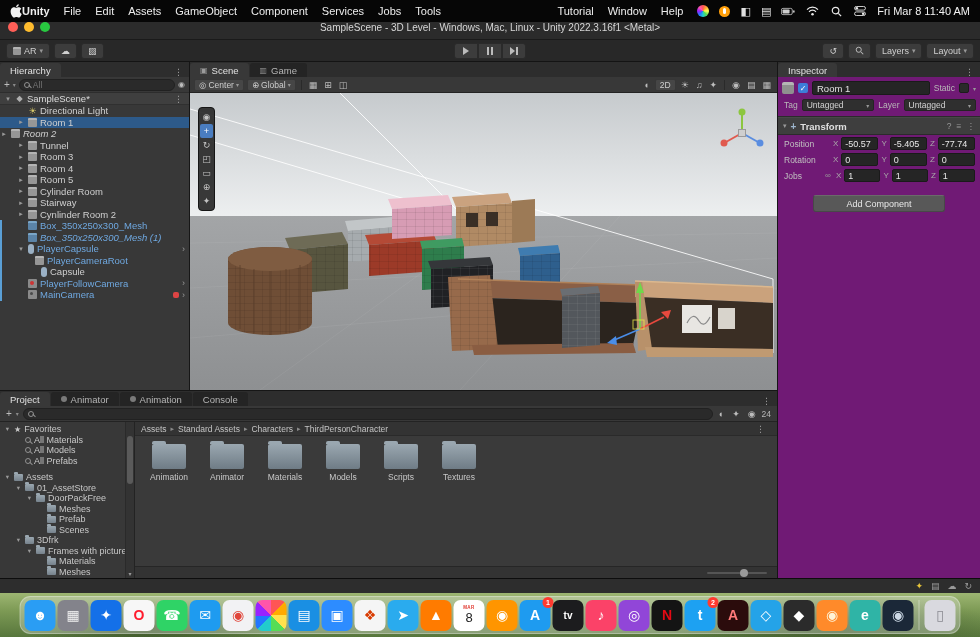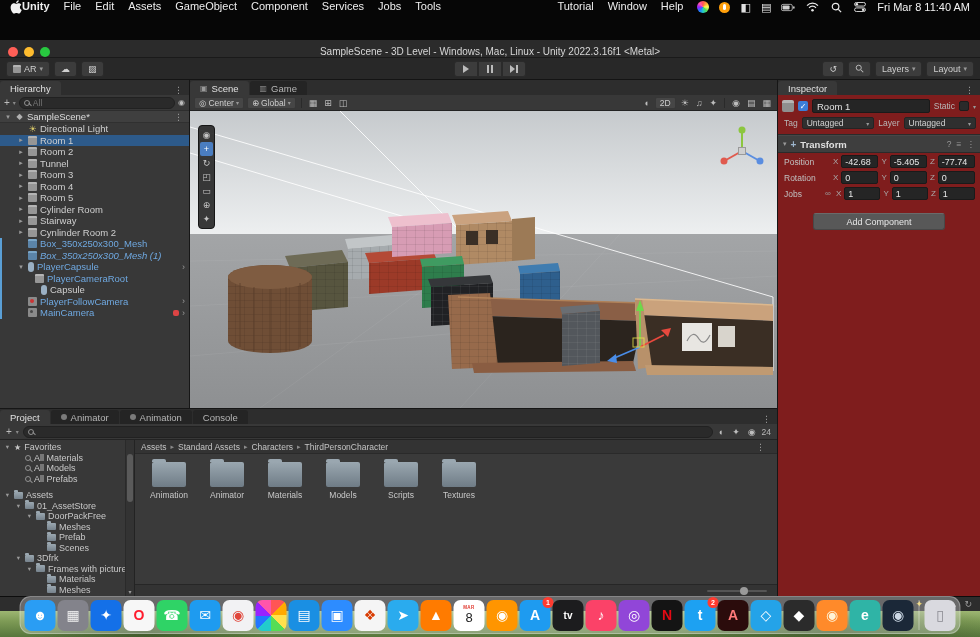--- a/index.html
+++ b/index.html
@@ -1,34 +1,34 @@
 <!DOCTYPE html>
 <html><head>
 <meta charset="utf-8">
 <style>
 *{box-sizing:border-box;margin:0;padding:0}
 html,body{width:980px;height:637px;overflow:hidden}
 body{font-family:"Liberation Sans","DejaVu Sans",sans-serif;background:#222;-webkit-font-smoothing:antialiased}
 .screen{position:relative;width:980px;height:637px;display:flex;flex-direction:column;background:#333}
 
 
-.menubar{height:40px;background:#060606;color:#ededed;display:flex;align-items:flex-start;font-size:11px;padding:0 10px;flex:0 0 auto}
+.menubar{height:22px;background:#060606;color:#ededed;display:flex;align-items:center;font-size:11px;padding:0 10px;flex:0 0 auto}
 .mb-item{margin-right:14px;cursor:default;white-space:nowrap}
 .mb-item.bold{font-weight:bold}
 .mb-gap{width:130px}
 .mb-right{margin-left:auto;display:flex;align-items:center;gap:10px}
 .mb-ic{display:inline-flex;align-items:center;justify-content:center;width:14px;height:14px}
 .siri-dot{width:12px;height:12px;border-radius:50%;background:conic-gradient(#f55,#fa3,#ff5,#5d5,#2cc,#27f,#92f,#f5a,#f55)}
 .mic-dot{width:11px;height:11px;border-radius:50%;background:#ff9f0a;display:flex;align-items:center;justify-content:center}
 .mic-dot i{display:block;width:3px;height:6px;background:#fff;border-radius:2px}
 .mb-glyph{color:#e0e0e0;font-size:11px}
 .mb-clock{white-space:nowrap;font-size:11px;color:#f2f2f2}
 
 
-.titlebar{height:18px;background:#2b2b2b;border-bottom:1px solid #1a1a1a;display:flex;align-items:flex-end;position:relative;flex:0 0 auto}
+.titlebar{height:18px;background:#2b2b2b;border-bottom:1px solid #1a1a1a;display:flex;align-items:flex-start;position:relative;flex:0 0 auto}
 .lights{display:flex;gap:6px;padding-left:8px}
 .light{width:10px;height:10px;border-radius:50%}
 .l-red{background:#ff5f57}.l-yel{background:#febc2e}.l-grn{background:#28c840}
 .tb-title{position:absolute;left:0;right:0;text-align:center;font-size:10px;color:#d6d6d6;pointer-events:none}
 
 
 .toolbar{height:22px;background:#282828;border-bottom:1px solid #141414;display:flex;align-items:center;padding:0 6px;position:relative;flex:0 0 auto}
 .tbtn{height:16px;background:#3c3c3c;border:1px solid #2a2a2a;border-radius:3px;color:#cfcfcf;font-size:9px;display:inline-flex;align-items:center;gap:3px;padding:0 6px;margin-right:4px;cursor:default}
 .tbtn .dv{color:#999;font-size:7px}
 .play-group{position:absolute;left:50%;transform:translateX(-50%);display:flex}
@@ -90,21 +90,21 @@
 .sbtn{height:12px;background:#464646;border:1px solid #373737;border-radius:2px;color:#cfcfcf;font-size:8.5px;display:inline-flex;align-items:center;gap:2px;padding:0 4px;cursor:default}
 .sico{color:#bdbdbd;font-size:9px;padding:0 2px;cursor:default}
 .ssep{width:1px;height:10px;background:#2a2a2a;margin:0 2px}
 .viewport{flex:1;position:relative;overflow:hidden;background:#98999b}
 .viewport svg{position:absolute;inset:0;width:100%;height:100%}
 .palette{position:absolute;left:8px;top:14px;width:17px;background:#2b2b2bee;border:1px solid #161616;border-radius:4px;display:flex;flex-direction:column;padding:2px 0;z-index:5}
 .pal-tool{height:14px;display:flex;align-items:center;justify-content:center;color:#c4c4c4;font-size:9px;cursor:default;border-radius:2px;margin:0 1px}
 .pal-tool.sel{background:#4a7dc0;color:#fff}
 
 
-.inspector{width:203px;border-left:1px solid #161616;background:#7f1d1d;display:flex;flex-direction:column}
+.inspector{width:203px;border-left:1px solid #161616;background:#701a75;display:flex;flex-direction:column}
 .insp-head{display:flex;align-items:center;gap:4px;padding:4px 4px 3px 4px}
 .cubeic{width:12px;height:12px;background:#8f8f8f;border-top:3px solid #b5b5b5;border-radius:2px;flex:0 0 auto}
 .chk{width:10px;height:10px;border-radius:2px;background:#3c7dd8;color:#fff;font-size:8px;display:flex;align-items:center;justify-content:center;flex:0 0 auto}
 .chk.empty{background:#2a2a2a;border:1px solid #1c1c1c}
 .namefield{flex:1;height:14px;background:#252525;border:1px solid #1a1a1a;border-radius:2px;color:#e2e2e2;font-size:9.5px;display:flex;align-items:center;padding:0 4px;min-width:0}
 .lbl{color:#b8b8b8;font-size:8.5px;white-space:nowrap}
 .taglayer{display:flex;align-items:center;gap:4px;padding:1px 4px 5px 6px;border-bottom:1px solid #2b2b2b}
 .dd{height:12px;background:#2f2f2f;border:1px solid #242424;border-radius:2px;color:#d2d2d2;font-size:8.5px;display:flex;align-items:center;gap:0;padding:0 4px;flex:1;min-width:0;cursor:default}
 .dd .dv{margin-left:auto;color:#999;font-size:6px}
 .comp-head{height:18px;background:#3e3e3e;border-top:1px solid #474747;border-bottom:1px solid #2b2b2b;display:flex;align-items:center;gap:4px;padding:0 5px}
@@ -325,21 +325,21 @@
                   <span class="ic ic-light">☀</span>
                   <span class="h-label">Directional Light</span>
                   <span class="flex1"></span>
                 </div>
                 <div class="h-row sel" style="padding-left: 17px;">
                   <span class="h-arrow">▸</span>
                   <span class="ic ic-cube"></span>
                   <span class="h-label">Room 1</span>
                   <span class="flex1"></span>
                 </div>
-                <div class="h-row" style="padding-left: 17px;">
+                <div class="h-row" style=" font-style: italic;">
                   <span class="h-arrow">▸</span>
                   <span class="ic ic-cube"></span>
                   <span class="h-label">Room 2</span>
                   <span class="flex1"></span>
                 </div>
                 <div class="h-row" style="padding-left: 17px;">
                   <span class="h-arrow">▸</span>
                   <span class="ic ic-cube"></span>
                   <span class="h-label">Tunnel</span>
                   <span class="flex1"></span>
@@ -826,21 +826,21 @@
         <span class="comp-title">Transform</span>
         <span class="comp-right">
           <span>?</span>
           <span>≡</span>
           <span>⋮</span>
         </span>
       </div>
       <div class="trow">
         <span class="rlabel">Position</span>
         <span class="ax">X</span>
-        <span class="nfield">-42.68</span>
+        <span class="nfield">-50.57</span>
         <span class="ax">Y</span>
         <span class="nfield">-5.405</span>
         <span class="ax">Z</span>
         <span class="nfield">-77.74</span>
       </div>
       <div class="trow">
         <span class="rlabel">Rotation</span>
         <span class="ax">X</span>
         <span class="nfield">0</span>
         <span class="ax">Y</span>

